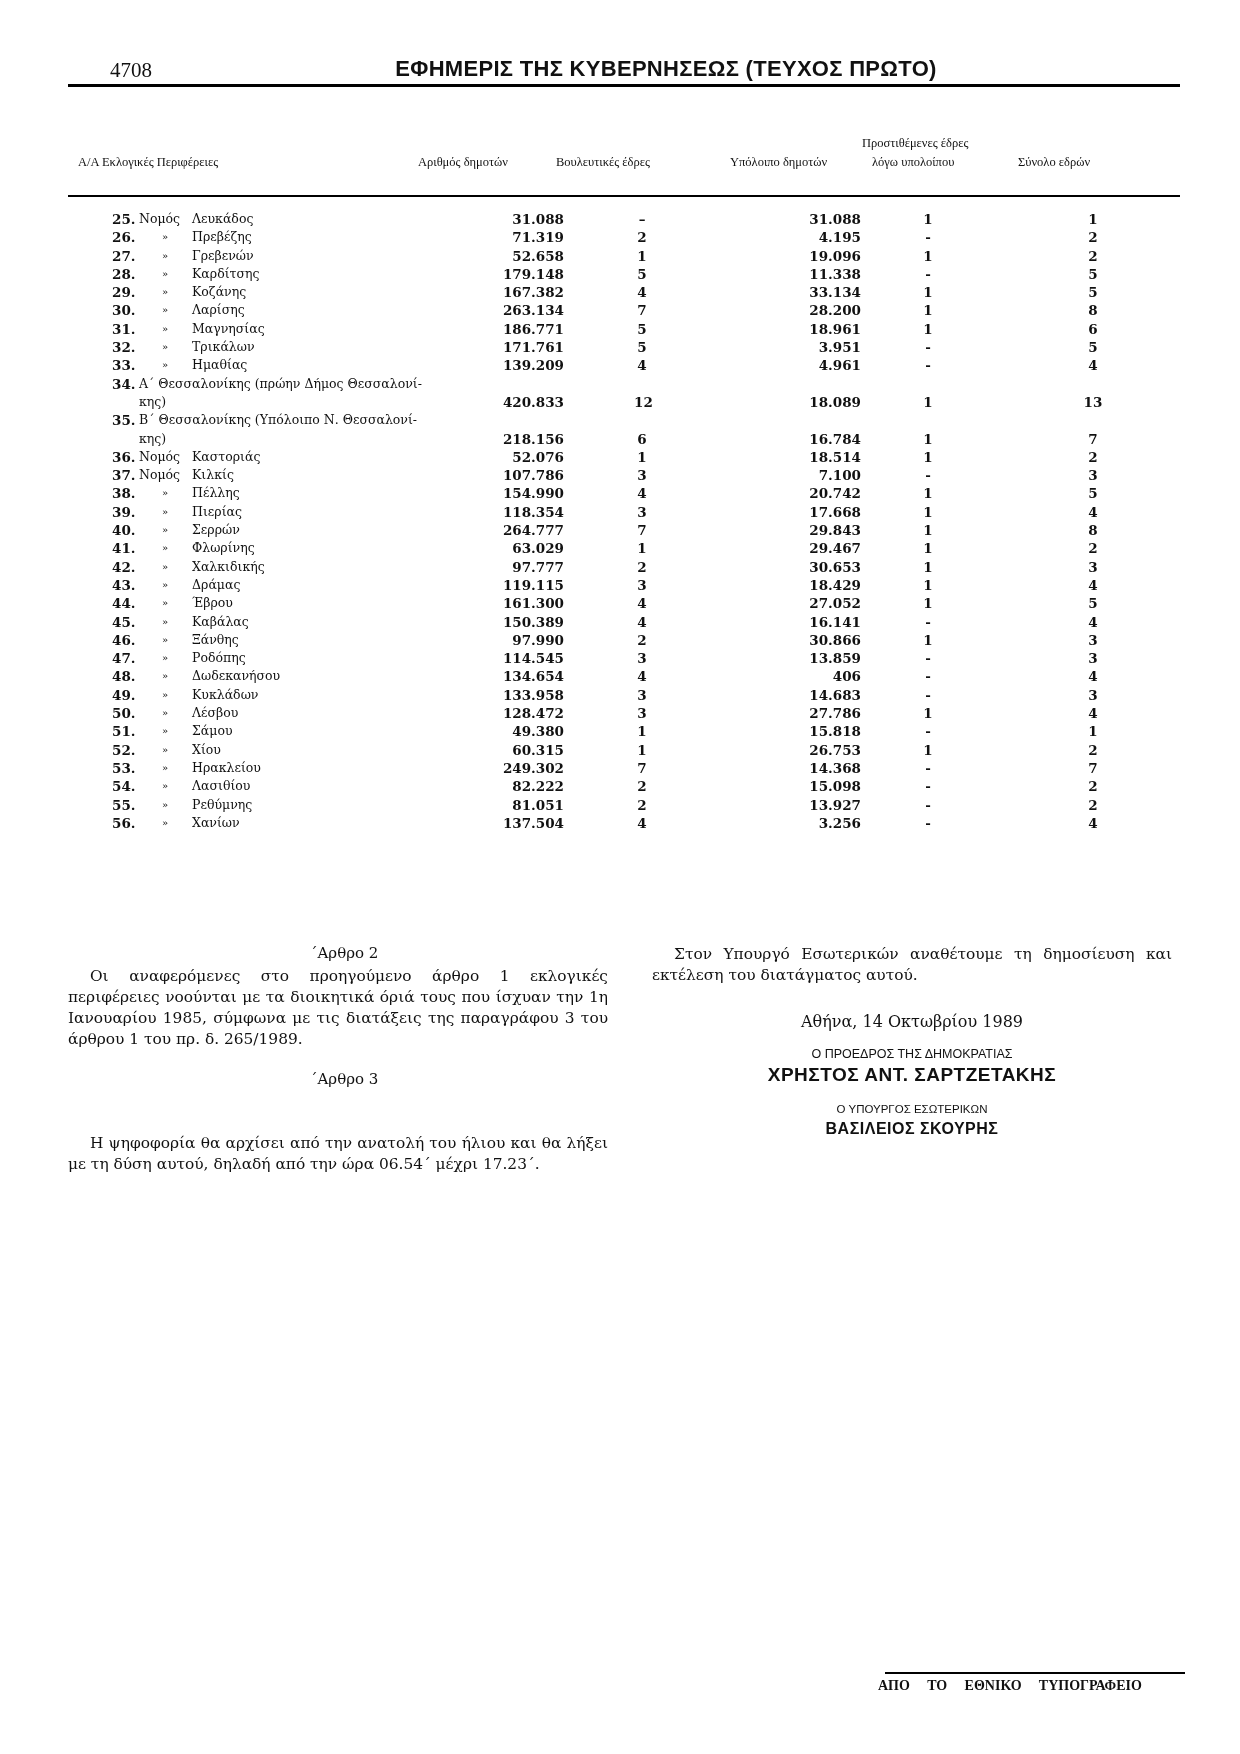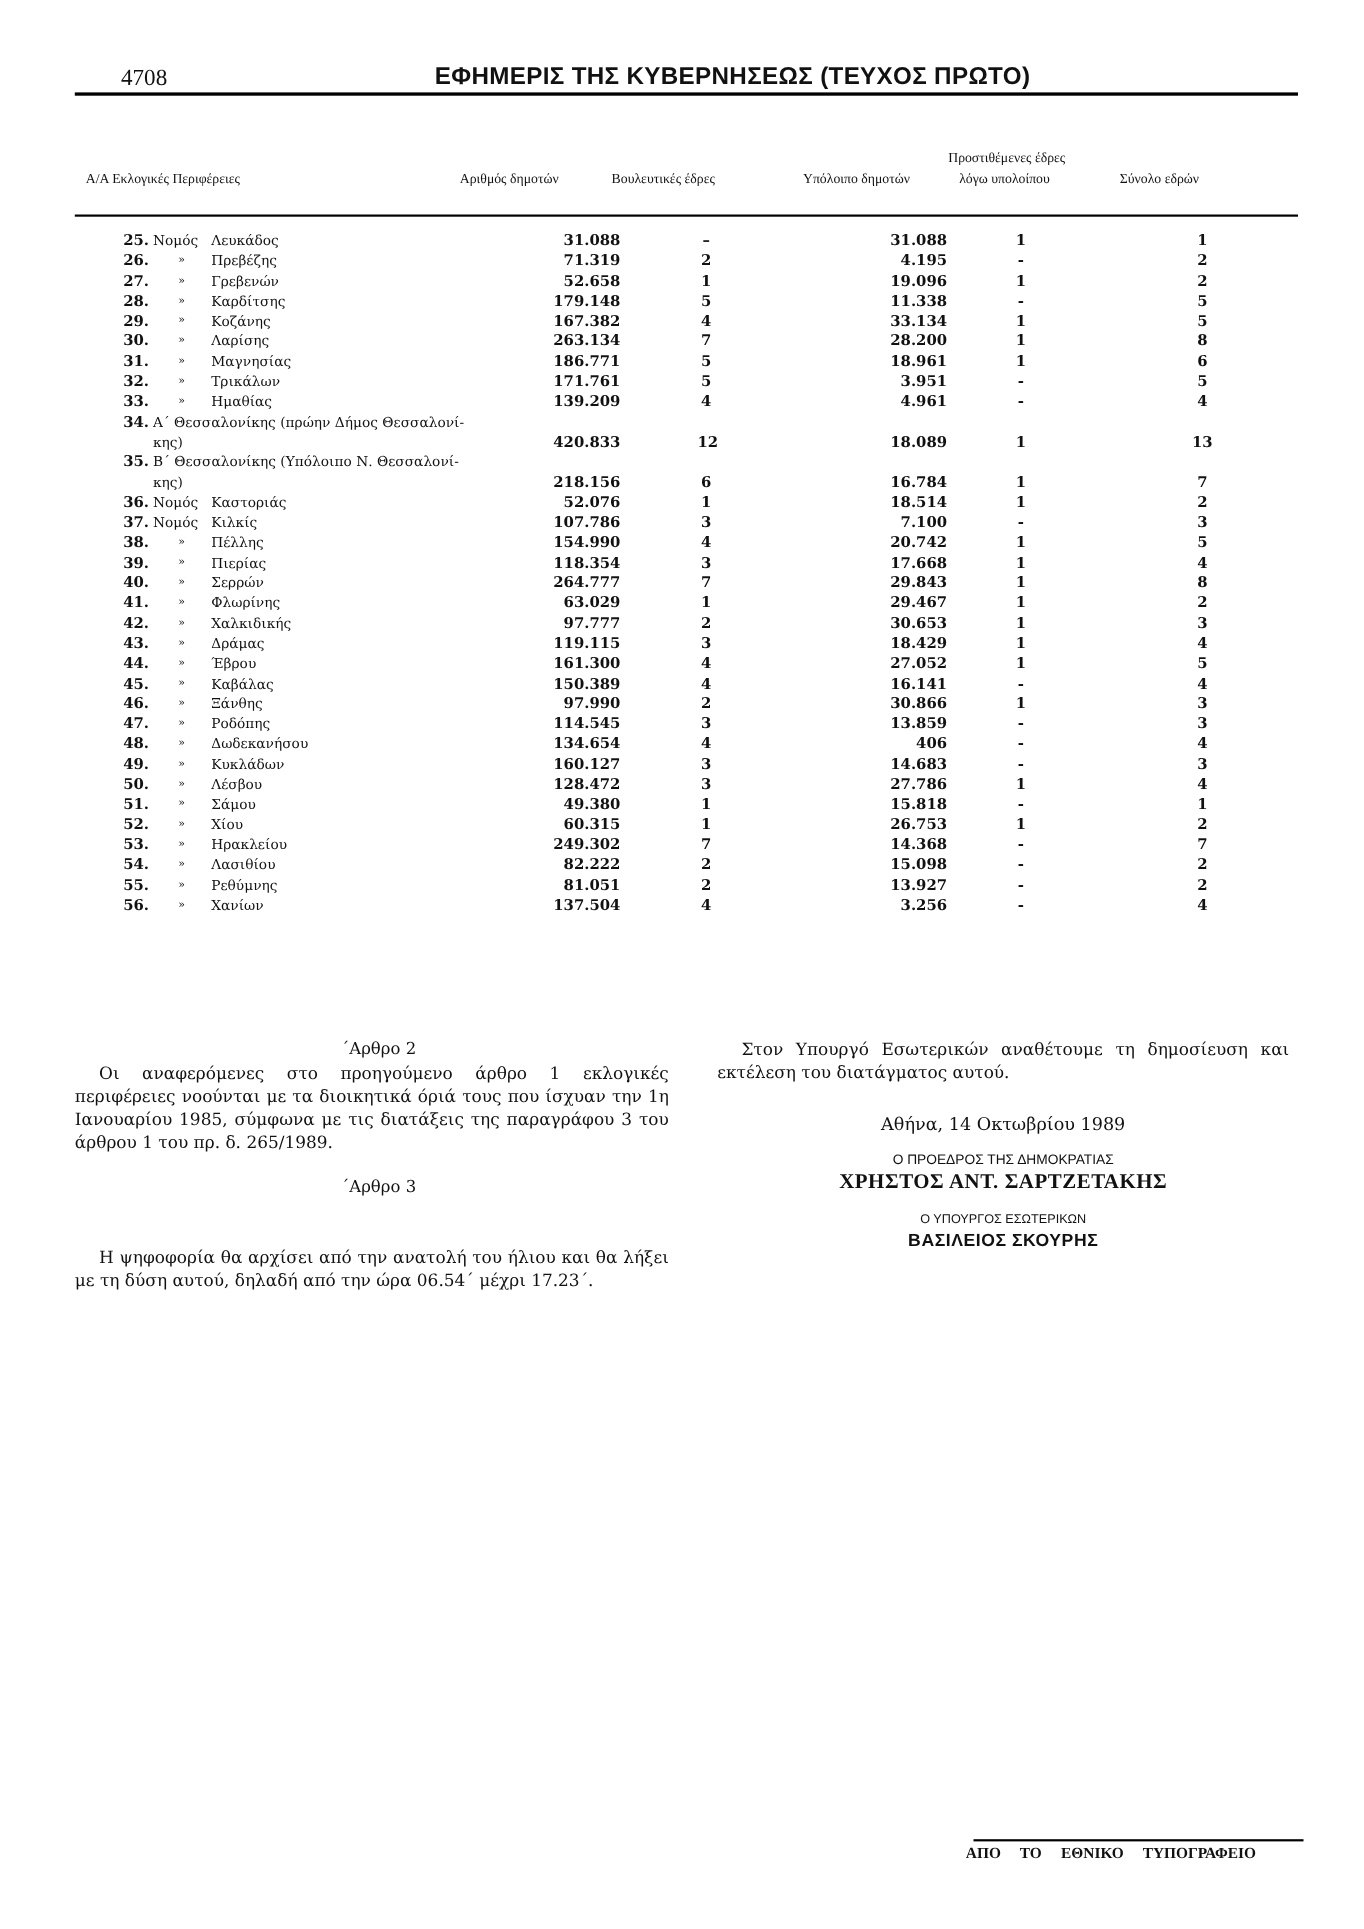--- a/index.html
+++ b/index.html
@@ -39,21 +39,21 @@
     .art-title { font-family: "DejaVu Serif", serif; font-size: 15px; }
     .art2-title { left: 310px; top: 944px; }
     .art3-title { left: 310px; top: 1070px; }
     .para { position: absolute; font-family: "DejaVu Serif", serif; font-size: 15.4px; line-height: 21px; text-align: justify; }
     .art2-text { left: 68px; top: 966px; width: 540px; }
     .art3-text { left: 68px; top: 1093px; width: 540px; margin-top: 40px; }
     .indent { text-indent: 22px; }
     .right-text { left: 652px; top: 944px; width: 520px; }
     .place-date { left: 652px; width: 520px; top: 1012px; text-align: center; font-family: "DejaVu Serif", serif; font-size: 16px; }
     .pres-title { left: 652px; width: 520px; top: 1047px; text-align: center; font-family: "Liberation Sans", sans-serif; font-size: 12.5px; }
-    .pres-name { left: 652px; width: 520px; top: 1064px; text-align: center; font-family: Liberation Serif, serif; font-weight: bold; font-size: 19px; letter-spacing: 0.5px; }
+    .pres-name { left: 652px; width: 520px; top: 1064px; text-align: center; font-family: Liberation Sans, sans-serif; font-weight: bold; font-size: 19px; letter-spacing: 0.5px; }
     .min-title { left: 652px; width: 520px; top: 1103px; text-align: center; font-family: "Liberation Sans", sans-serif; font-size: 11.5px; }
     .min-name { left: 652px; width: 520px; top: 1120px; text-align: center; font-family: "Liberation Sans", sans-serif; font-weight: bold; font-size: 16px; letter-spacing: 0.5px; }
     .rule-foot { left: 885px; width: 300px; top: 1672px; height: 2px; background: #000; }
     .printer { left: 878px; top: 1678px; font-family: "Liberation Serif", serif; font-weight: bold; font-size: 14px; word-spacing: 14px; }
   </style>
 </head>
 <body>
 
 <div class="abs page-num">4708</div>
 <div class="abs gazette-title">ΕΦΗΜΕΡΙΣ ΤΗΣ ΚΥΒΕΡΝΗΣΕΩΣ (ΤΕΥΧΟΣ ΠΡΩΤΟ)</div>
@@ -308,21 +308,21 @@
       <span class="c c-num">134.654</span>
       <span class="c c-seats">4</span>
       <span class="c c-rem">406</span>
       <span class="c c-added">-</span>
       <span class="c c-total">4</span>
     </div>
     <div class="row">
       <span class="c c-idx">49.</span>
       <span class="c c-bullet">»</span>
       <span class="c c-name">Κυκλάδων</span>
-      <span class="c c-num">160.127</span>
+      <span class="c c-num">133.958</span>
       <span class="c c-seats">3</span>
       <span class="c c-rem">14.683</span>
       <span class="c c-added">-</span>
       <span class="c c-total">3</span>
     </div>
     <div class="row">
       <span class="c c-idx">50.</span>
       <span class="c c-bullet">»</span>
       <span class="c c-name">Λέσβου</span>
       <span class="c c-num">128.472</span>

